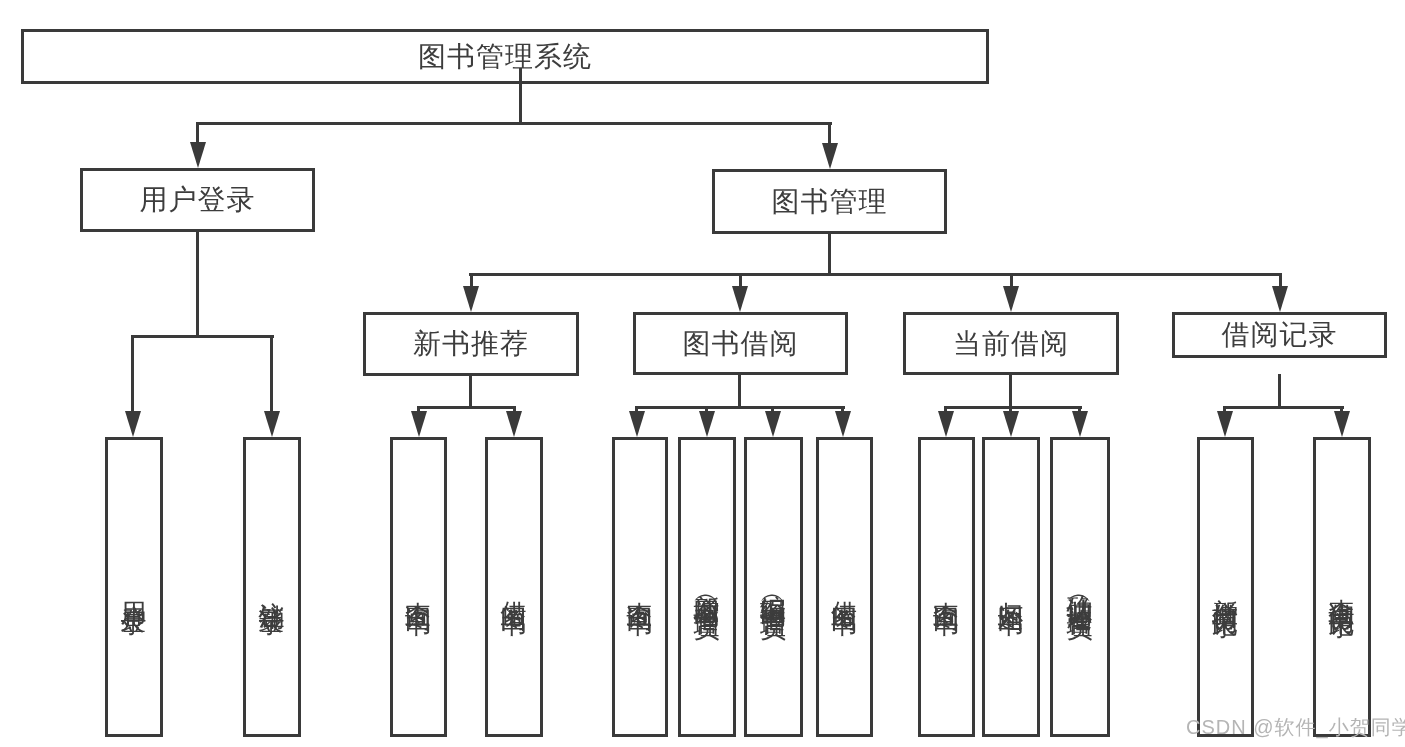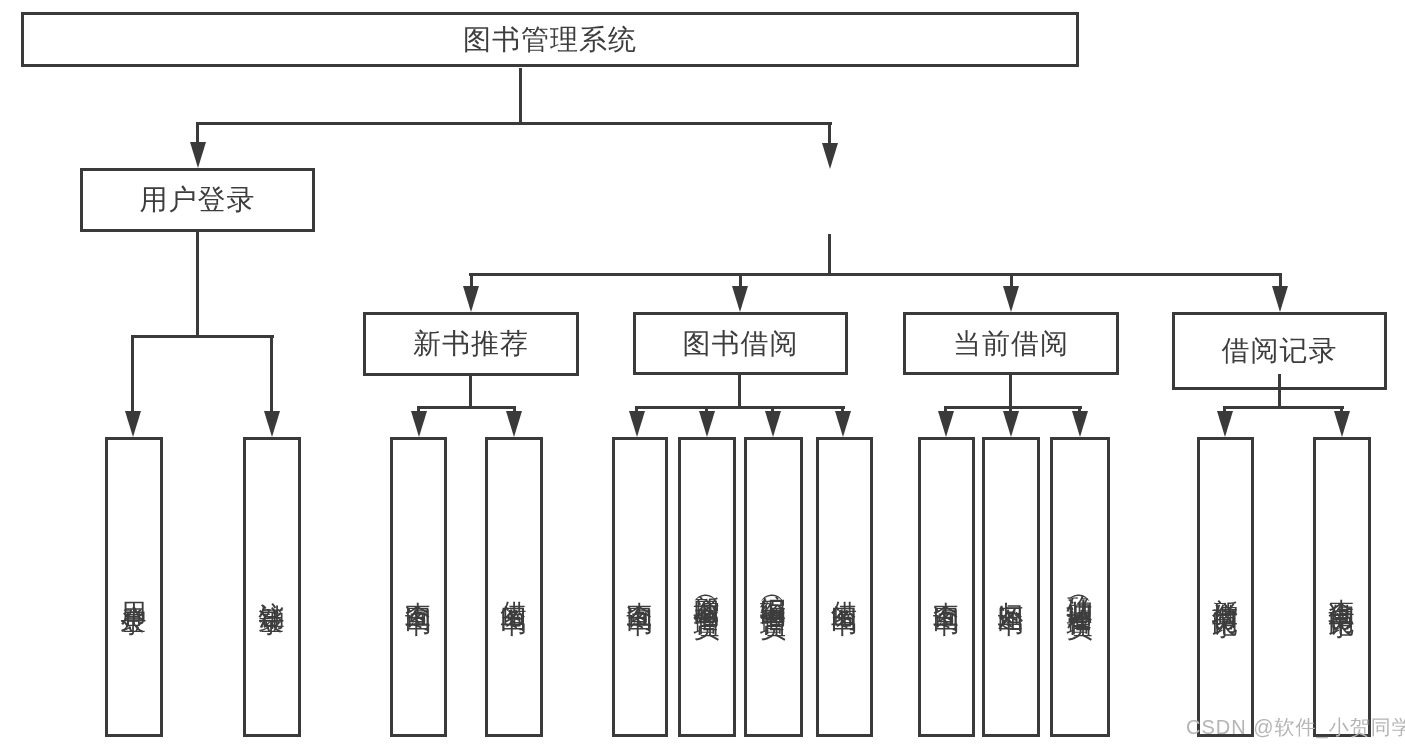--- a/index.html
+++ b/index.html
@@ -44,33 +44,36 @@
     letter-spacing:1px;
     white-space:nowrap;
     z-index:5;
   }
 </style>
 </head>
 <body>
 
 <div class="canvas">
 
-  <div class="box h" style="left:21px;top:12px;width:1058px;height:55px;">
+  <div class="box h" style="left:21px;top:29px;width:968px;height:55px;">
     <span>图书管理系统</span>
   </div>
 
   <div class="vl" style="left:519px;top:68px;height:56px;"></div>
   <div class="hl" style="left:197px;top:122px;width:635px;"></div>
   <div class="vl" style="left:196px;top:122px;height:22px;"></div>
   <div class="ar" style="left:190px;top:142px;"></div>
   <div class="vl" style="left:828px;top:122px;height:22px;"></div>
   <div class="ar" style="left:822px;top:143px;"></div>
 
   <div class="box h" style="left:80px;top:168px;width:235px;height:64px;">
     <span>用户登录</span>
+  </div>
+  <div class="box h" style="left:712px;top:169px;width:235px;height:65px;">
+    <span>图书管理</span>
   </div>
 
   <div class="vl" style="left:196px;top:232px;height:106px;"></div>
   <div class="hl" style="left:131px;top:335px;width:143px;"></div>
   <div class="vl" style="left:131px;top:335px;height:78px;"></div>
   <div class="ar" style="left:125px;top:411px;"></div>
   <div class="vl" style="left:270px;top:335px;height:78px;"></div>
   <div class="ar" style="left:264px;top:411px;"></div>
 
   <div class="vl" style="left:828px;top:234px;height:42px;"></div>
@@ -86,21 +89,21 @@
 
   <div class="box h" style="left:363px;top:312px;width:216px;height:64px;text-align:right;">
     <span>新书推荐</span>
   </div>
   <div class="box h" style="left:633px;top:312px;width:215px;height:63px;">
     <span>图书借阅</span>
   </div>
   <div class="box h" style="left:903px;top:312px;width:216px;height:63px;">
     <span>当前借阅</span>
   </div>
-  <div class="box h" style="left:1172px;top:312px;width:215px;height:78px;">
+  <div class="box h" style="left:1172px;top:312px;width:215px;height:46px;">
     <span>借阅记录</span>
   </div>
 
   <div class="vl" style="left:469px;top:376px;height:32px;"></div>
   <div class="hl" style="left:417px;top:406px;width:99px;"></div>
   <div class="vl" style="left:417px;top:406px;height:8px;"></div>
   <div class="ar" style="left:411px;top:411px;"></div>
   <div class="vl" style="left:513px;top:406px;height:8px;"></div>
   <div class="ar" style="left:506px;top:411px;"></div>
 

